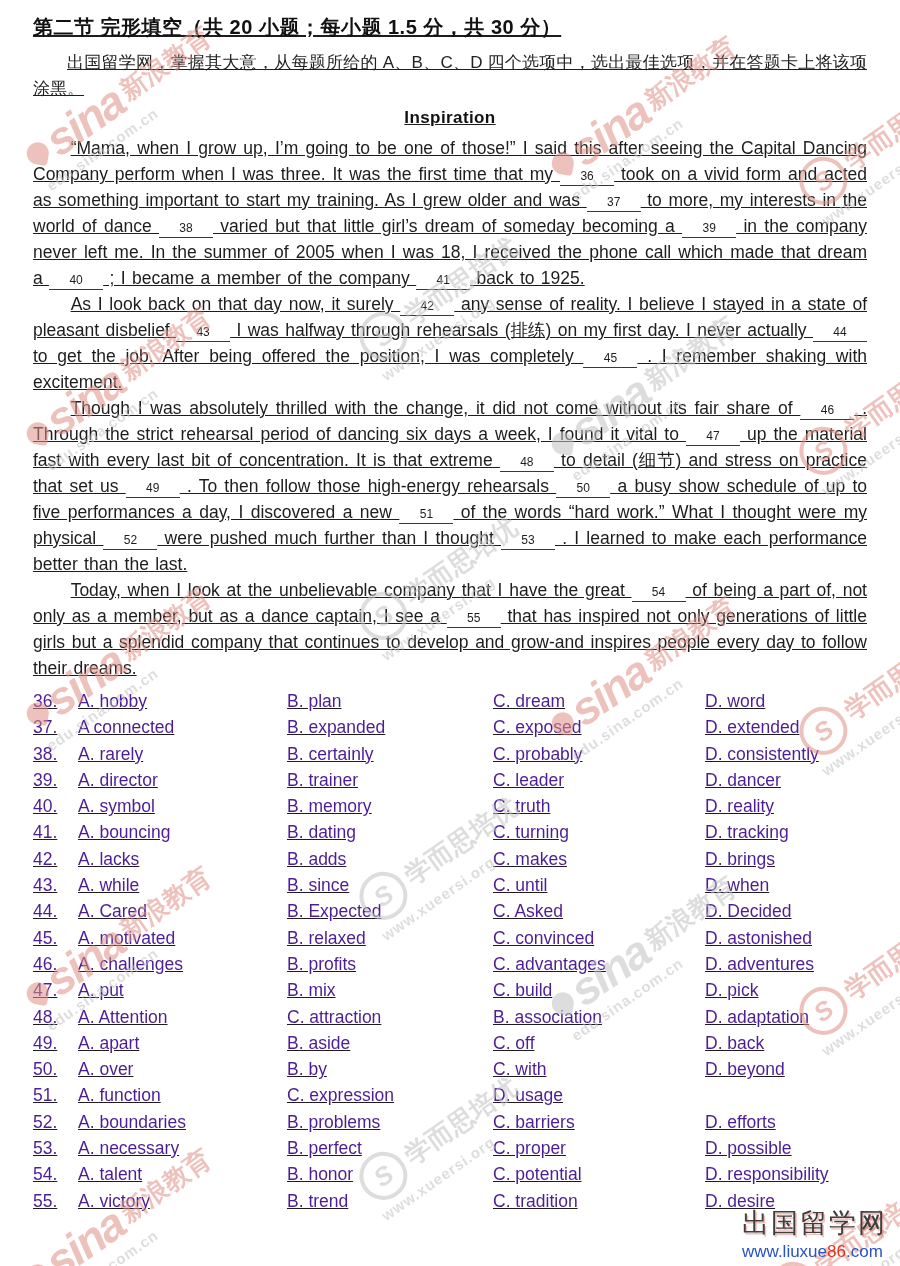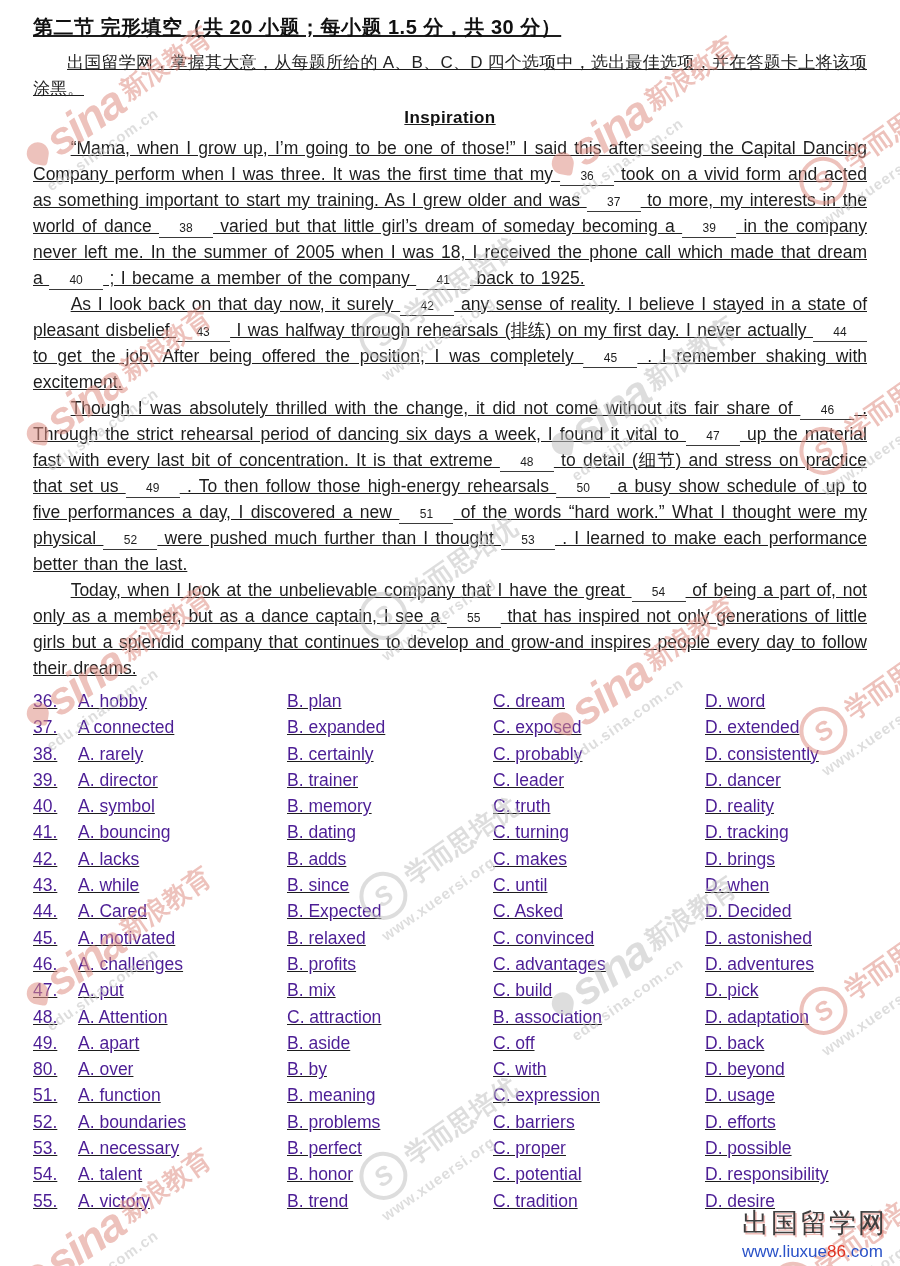--- a/index.html
+++ b/index.html
@@ -204,30 +204,29 @@
           <span>D. adaptation</span>
         </div>
         <div class="opt-row">
           <span>49.</span>
           <span>A. apart</span>
           <span>B. aside</span>
           <span>C. off</span>
           <span>D. back</span>
         </div>
         <div class="opt-row">
-          <span>80.</span>
+          <span>50.</span>
           <span>A. over</span>
           <span>B. by</span>
           <span>C. with</span>
           <span>D. beyond</span>
         </div>
         <div class="opt-row">
           <span>51.</span>
           <span>A. function</span>
-          <span>B. meaning</span>
           <span>C. expression</span>
           <span>D. usage</span>
         </div>
         <div class="opt-row">
           <span>52.</span>
           <span>A. boundaries</span>
           <span>B. problems</span>
           <span>C. barriers</span>
           <span>D. efforts</span>
         </div>

